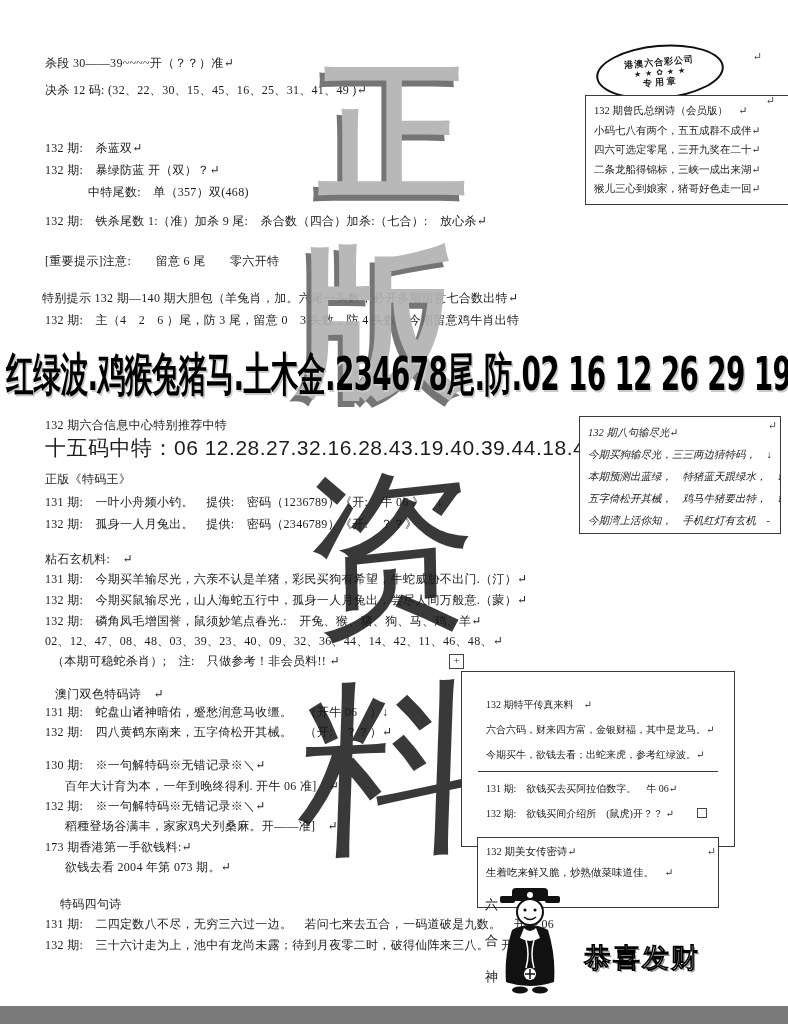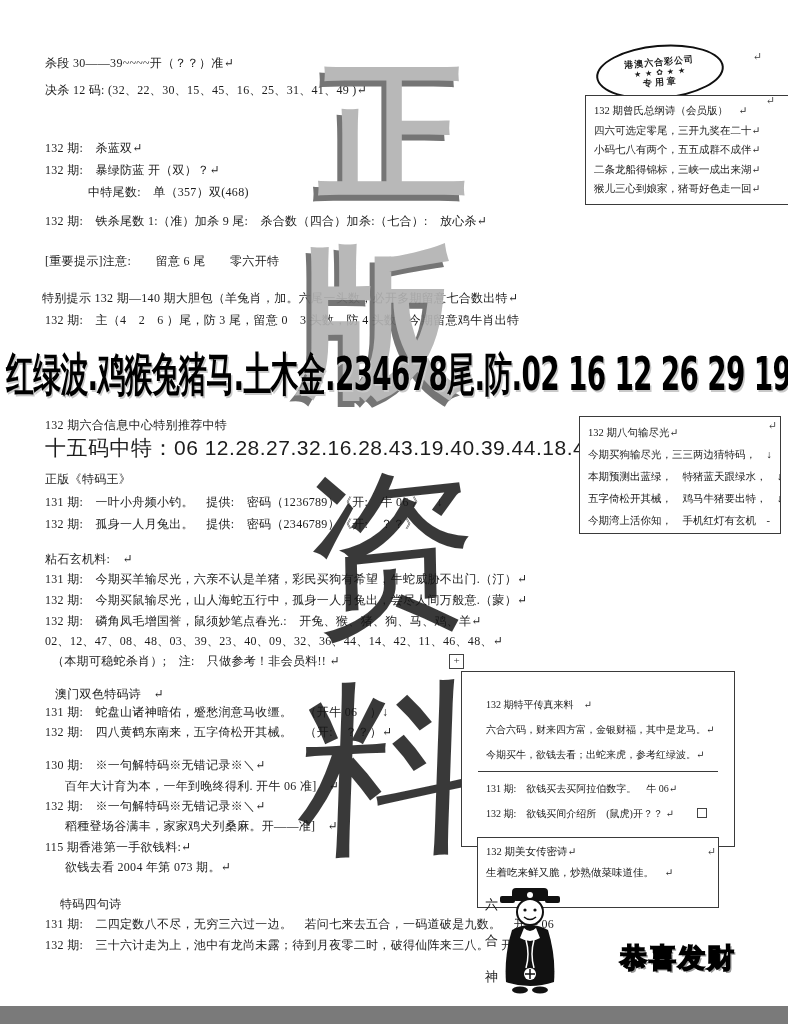--- a/index.html
+++ b/index.html
@@ -21,43 +21,43 @@
   #wm1{left:318px;top:56px;font-size:150px;}
   #wm2{left:298px;top:238px;font-size:166px;}
   #wm3{left:302px;top:466px;font-size:176px;transform:rotate(-6deg) skewX(-5deg);}
   #wm4{left:298px;top:676px;font-size:186px;transform:rotate(-3deg) skewX(-5deg);}
   
   .box{position:absolute;border:1px solid #3a3a3a;background:#fff;z-index:6;
        font-size:10.5px;color:#222;}
   .box .bl{white-space:nowrap;}
   #box-zengshi{left:585px;top:95px;width:176px;height:103px;padding:5px 23px 0 8px;}
   #box-zengshi .bl{line-height:19.5px;}
-  #box-baju{left:579px;top:416px;width:184px;height:111px;padding:5px 8px 0 8px;overflow:hidden;}
+  #box-baju{left:579px;top:416px;width:184px;height:111px;padding:5px 8px 0 8px;overflow:hidden;font-style:italic;}
   #box-baju .bl{line-height:22px;}
   #box-tepin{left:461px;top:671px;width:240px;padding:16px;}
   #box-tepin .cell{padding:4px 8px;}
   #box-tepin .cell-a{border-bottom:1px solid #3a3a3a;}
   #box-tepin .bl{line-height:25px;font-size:10px;}
   #box-meinv{left:477px;top:837px;width:224px;height:66px;padding:3px 8px 0 8px;}
   #box-meinv .bl{line-height:21px;}
   
   .stamp{position:absolute;left:596px;top:45px;width:124px;height:50px;z-index:6;
          border:2px solid #101010;border-radius:50%;transform:rotate(-5deg);
          display:flex;flex-direction:column;align-items:center;justify-content:center;
          background:#fff;}
   .stamp .s1{font-size:9px;letter-spacing:1px;font-weight:bold;}
   .stamp .s2{font-size:8px;letter-spacing:1px;margin-top:-1px;}
   .stamp .s3{font-size:9px;letter-spacing:3px;font-weight:bold;margin-top:-1px;}
   
   .deity-col{position:absolute;left:485px;top:896px;z-index:6;font-size:13px;
              display:flex;flex-direction:column;gap:18px;}
-  .greeting{position:absolute;left:584px;top:940px;z-index:6;font-size:27px;font-weight:bold;
+  .greeting{position:absolute;left:584px;top:940px;z-index:6;font-size:27px;font-weight:normal;
             letter-spacing:2px;color:#fff;-webkit-text-stroke:1.6px #000;
             text-shadow:2px 2px 0 #9a9a9a;
-            font-family:"DejaVu Sans","Liberation Sans",sans-serif;margin-left:36px;}
+            font-family:"DejaVu Sans","Liberation Sans",sans-serif;}
   .figure{position:absolute;left:498px;top:886px;z-index:6;}
   .pilcrow{position:absolute;z-index:7;font-size:11px;color:#444;}
   .anchor-handle{position:absolute;left:449px;top:654px;width:13px;height:13px;z-index:6;
                  border:1px solid #444;font-size:11px;line-height:11px;text-align:center;color:#333;background:#fff;}
   .resize-handle{position:absolute;left:697px;top:808px;width:8px;height:8px;z-index:7;
                  border:1px solid #444;background:#fff;}
   .bottom-bar{position:absolute;left:0;top:1006px;width:788px;height:18px;background:#7a7a7a;z-index:9;}
 </style>
 </head>
 <body>
@@ -96,37 +96,37 @@
   <div class="ln" style="left:52px;top:653px">（本期可稳蛇杀肖）;　注:　只做参考！非会员料!! ↵</div>
 
   <div class="ln" style="left:55px;top:686px">澳门双色特码诗　↵</div>
   <div class="ln" style="left:45px;top:704px">131 期:　蛇盘山诸神暗佑，蹙愁润意马收缰。　（开牛 06　）↓</div>
   <div class="ln" style="left:45px;top:724px">132 期:　四八黄鹤东南来，五字倚松开其械。　（开:　？？）↵</div>
 
   <div class="ln" style="left:45px;top:757px">130 期:　※一句解特码※无错记录※＼↵</div>
   <div class="ln" style="left:65px;top:778px">百年大计育为本，一年到晚终得利. 开牛 06 准]　↵</div>
   <div class="ln" style="left:45px;top:798px">132 期:　※一句解特码※无错记录※＼↵</div>
   <div class="ln" style="left:65px;top:818px">稻種登场谷满丰，家家鸡犬列桑麻。开——准]　↵</div>
-  <div class="ln" style="left:45px;top:839px">115 期香港第一手欲钱料:↵</div>
+  <div class="ln" style="left:45px;top:839px">173 期香港第一手欲钱料:↵</div>
   <div class="ln" style="left:65px;top:859px">欲钱去看 2004 年第 073 期。↵</div>
 
   <div class="ln" style="left:60px;top:896px">特码四句诗</div>
   <div class="ln" style="left:45px;top:916px">131 期:　二四定数八不尽，无穷三六过一边。　若问七来去五合，一码道破是九数。　开牛 06</div>
   <div class="ln" style="left:45px;top:937px">132 期:　三十六计走为上，池中有龙尚未露；待到月夜零二时，破得仙阵来三八。　开？？</div>
 
   <div class="stamp">
     <div class="s1">港澳六合彩公司</div>
     <div class="s2">★ ★ ✿ ★ ★</div>
     <div class="s3">专用章</div>
   </div>
 
   <div class="box" id="box-zengshi">
     <div class="bl">132 期曾氏总纲诗（会员版）　↵</div>
+    <div class="bl">小码七八有两个，五五成群不成伴↵</div>
     <div class="bl">四六可选定零尾，三开九奖在二十↵</div>
-    <div class="bl">小码七八有两个，五五成群不成伴↵</div>
     <div class="bl">二条龙船得锦标，三峡一成出来湖↵</div>
     <div class="bl">猴儿三心到娘家，猪哥好色走一回↵</div>
   </div>
 
   <div class="box" id="box-baju">
     <div class="bl">132 期八句输尽光↵</div>
     <div class="bl">今期买狗输尽光，三三两边猜特码，　↓</div>
     <div class="bl">本期预测出蓝绿，　特猪蓝天跟绿水，　↓</div>
     <div class="bl">五字倚松开其械，　鸡马牛猪要出特，　↓</div>
     <div class="bl">今期湾上活你知，　手机红灯有玄机　-</div>

